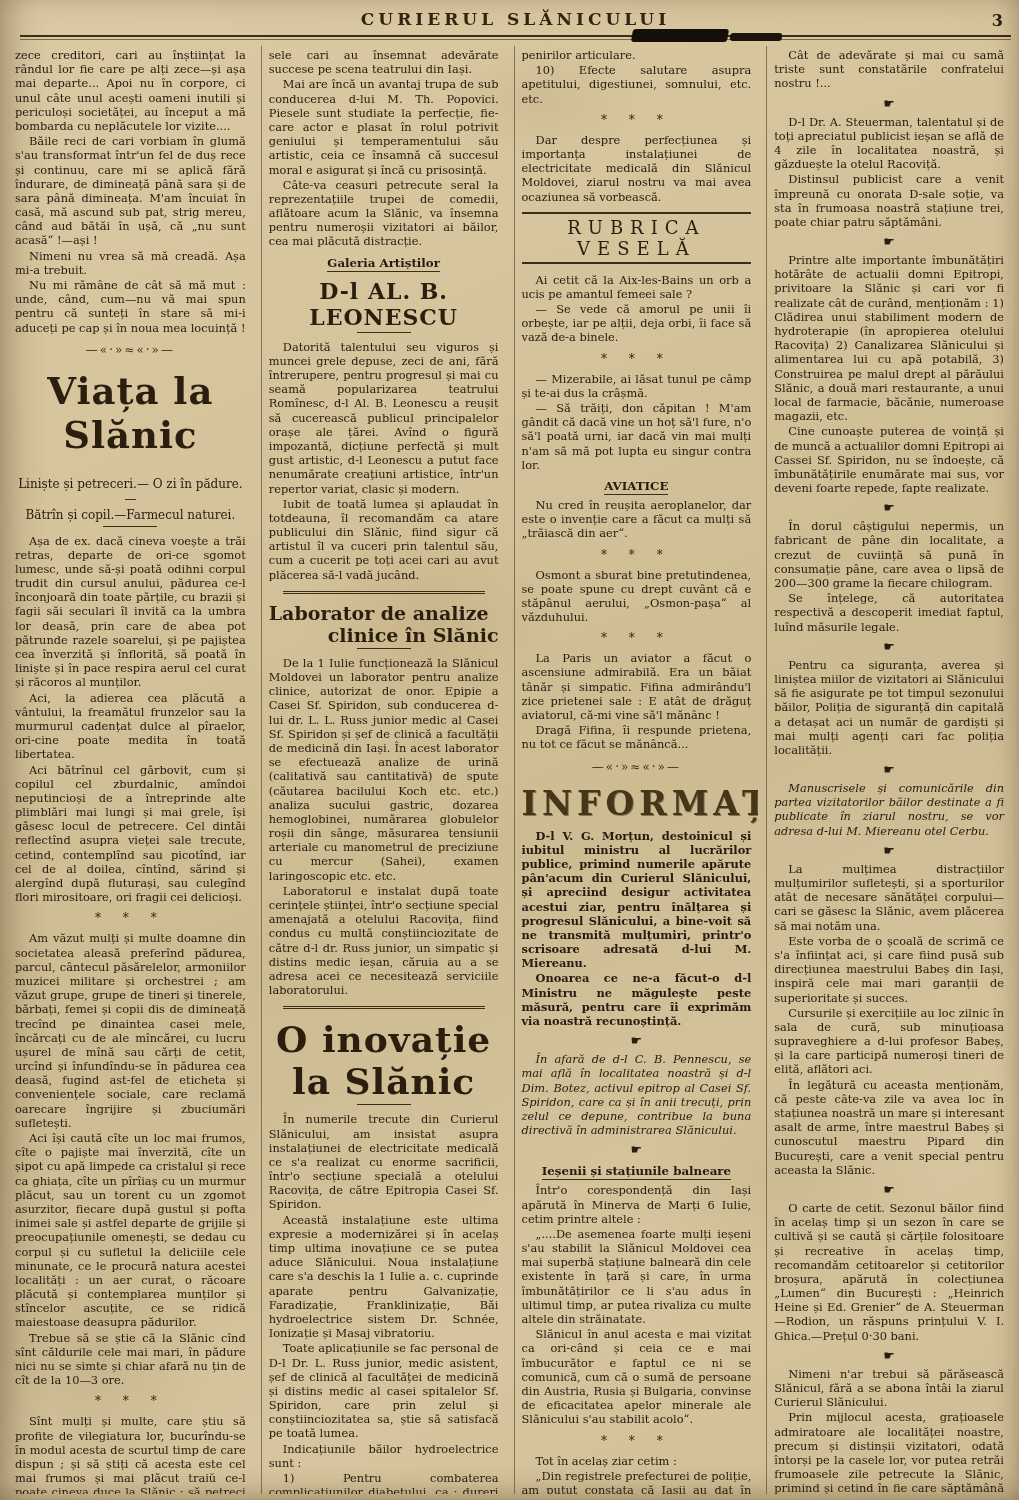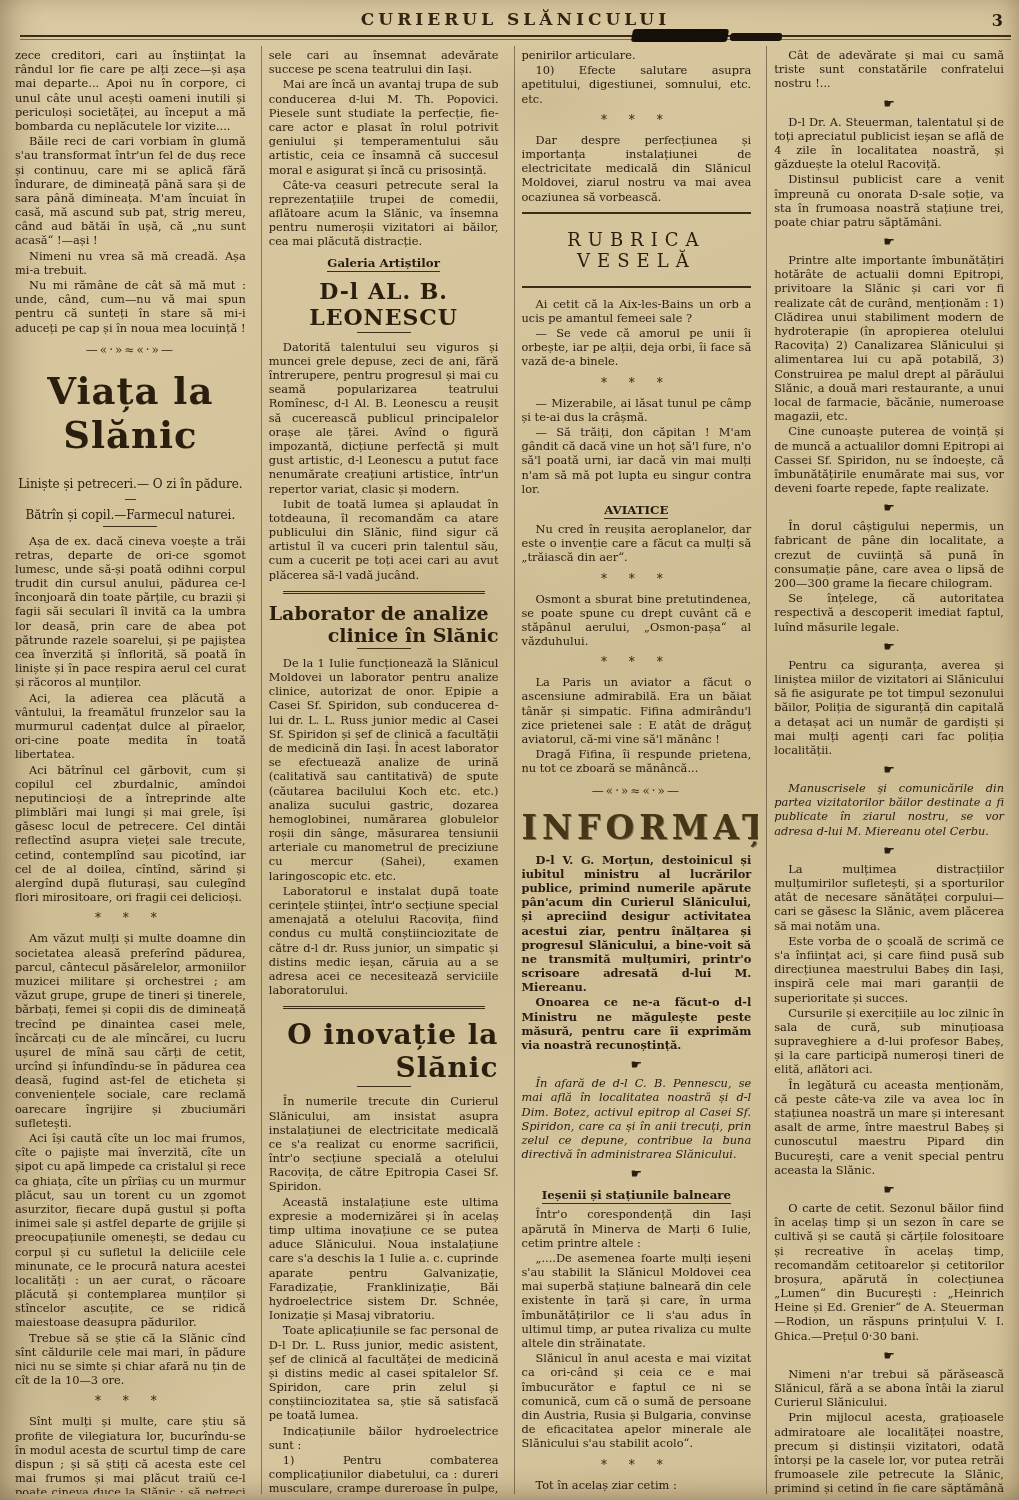--- a/index.html
+++ b/index.html
@@ -25,25 +25,25 @@
 
   .cols{position:absolute;top:46px;left:8px;right:8px;bottom:6px;display:grid;grid-template-columns:1fr 1fr 1fr 1fr;column-gap:8px;}
   .col{overflow:hidden;padding:2px 7px 0 7px;}
   .col + .col{border-left:1px solid rgba(64,48,26,.55);}
 
   .b-p{font-size:11.4px;line-height:1.245;text-align:justify;text-indent:14px;margin:0 0 1px 0;}
   .b-p.noind{text-indent:0;}
   .b-p.italic{font-style:italic;}
   .b-p.bold{font-weight:bold;}
   .b-h1{font-size:37px;font-weight:bold;text-align:center;letter-spacing:1px;margin:12px 0 2px;color:#2a1f0e;}
-  .b-h2{font-size:28px;font-weight:bold;text-align:right;letter-spacing:1px;margin:9px 0 2px;color:#2a1f0e;}
+  .b-h2{font-size:36px;font-weight:bold;text-align:center;letter-spacing:1px;margin:9px 0 2px;color:#2a1f0e;}
   .b-h3{font-size:22px;font-weight:bold;text-align:center;letter-spacing:1px;margin:8px 0 2px;color:#2a1f0e;}
   .b-h4a{font-size:19px;font-weight:bold;text-align:left;margin:8px 0 0;color:#2a1f0e;}
   .b-h4b{font-size:19px;font-weight:bold;text-align:right;margin:0 0 2px;color:#2a1f0e;}
-  .b-hrub{font-size:18px;letter-spacing:7px;text-align:center;padding:15px 0;border-top:2px solid #3c2d18;border-bottom:2px solid #3c2d18;margin:8px 0 9px;color:#2a1f0e;}
+  .b-hrub{font-size:18px;letter-spacing:7px;text-align:center;padding:3px 0;border-top:2px solid #3c2d18;border-bottom:2px solid #3c2d18;margin:8px 0 9px;color:#2a1f0e;}
   .b-hinfo{font-size:33px;font-weight:bold;letter-spacing:5px;text-align:center;margin:10px 0 6px;color:#473517;text-shadow:1px 1px 0 rgba(40,28,10,.45);}
   .b-sub{text-align:center;font-size:12px;line-height:1.3;white-space:pre-line;margin:20px 0 2px;}
   .b-kick{text-align:center;font-size:11.8px;font-weight:bold;margin:7px 2px 5px;}
   .b-kick span{border-bottom:1px solid #3c2d18;padding-bottom:1px;}
   .b-stars{text-align:center;font-size:12px;letter-spacing:9px;margin:7px 0 6px;color:#2a1f0e;}
   .b-fist{text-align:center;font-size:13px;margin:5px 0 4px;color:#2a1f0e;}
   .b-rule{border-top:3px double #3c2d18;margin:9px 14px 4px;}
   .b-flourish{text-align:center;font-size:12px;letter-spacing:2px;margin:8px 0 4px;color:#3c2d18;}
   .b-shortrule{width:54px;border-top:1.5px solid #3c2d18;margin:2px auto 7px;}
 </style>
@@ -121,21 +121,21 @@
         <div class="b-p">— Se vede că amorul pe unii îi orbește, iar pe alții, deja orbi, îi face să vază de-a binele.</div>
         <div class="b-stars">*  *  *</div>
         <div class="b-p">— Mizerabile, ai lăsat tunul pe câmp și te-ai dus la crâșmă.</div>
         <div class="b-p">— Să trăiți, don căpitan ! M'am gândit că dacă vine un hoț să'l fure, n'o să'l poată urni, iar dacă vin mai mulți n'am să mă pot lupta eu singur contra lor.</div>
         <div class="b-kick"><span>AVIATICE</span></div>
         <div class="b-p">Nu cred în reușita aeroplanelor, dar este o invenție care a făcut ca mulți să „trăiască din aer“.</div>
         <div class="b-stars">*  *  *</div>
         <div class="b-p">Osmont a sburat bine pretutindenea, se poate spune cu drept cuvânt că e stăpânul aerului, „Osmon-pașa“ al văzduhului.</div>
         <div class="b-stars">*  *  *</div>
         <div class="b-p">La Paris un aviator a făcut o ascensiune admirabilă. Era un băiat tânăr și simpatic. Fifina admirându'l zice prietenei sale : E atât de drăguț aviatorul, că-mi vine să'l mănânc !</div>
-        <div class="b-p">Dragă Fifina, îi respunde prietena, nu tot ce zboară se mănâncă...</div>
+        <div class="b-p">Dragă Fifina, îi respunde prietena, nu tot ce făcut se mănâncă...</div>
         <div class="b-flourish">—«·»≈«·»—</div>
         <div class="b-hinfo">INFORMAȚII</div>
         <div class="b-p bold">D-l V. G. Morțun, destoinicul și iubitul ministru al lucrărilor publice, primind numerile apărute pân'acum din Curierul Slănicului, și apreciind desigur activitatea acestui ziar, pentru înălțarea și progresul Slănicului, a bine-voit să ne transmită mulțumiri, printr'o scrisoare adresată d-lui M. Miereanu.</div>
         <div class="b-p bold">Onoarea ce ne-a făcut-o d-l Ministru ne măgulește peste măsură, pentru care îi exprimăm via noastră recunoștință.</div>
         <div class="b-fist">☛</div>
         <div class="b-p italic">În afară de d-l C. B. Pennescu, se mai află în localitatea noastră și d-l Dim. Botez, activul epitrop al Casei Sf. Spiridon, care ca și în anii trecuți, prin zelul ce depune, contribue la buna directivă în administrarea Slănicului.</div>
         <div class="b-fist">☛</div>
         <div class="b-kick"><span>Ieșenii și stațiunile balneare</span></div>
         <div class="b-p">Într'o corespondență din Iași apărută în Minerva de Marți 6 Iulie, cetim printre altele :</div>
         <div class="b-p">„....De asemenea foarte mulți ieșeni s'au stabilit la Slănicul Moldovei cea mai superbă stațiune balneară din cele existente în țară și care, în urma îmbunătățirilor ce li s'au adus în ultimul timp, ar putea rivaliza cu multe altele din străinatate.</div>

